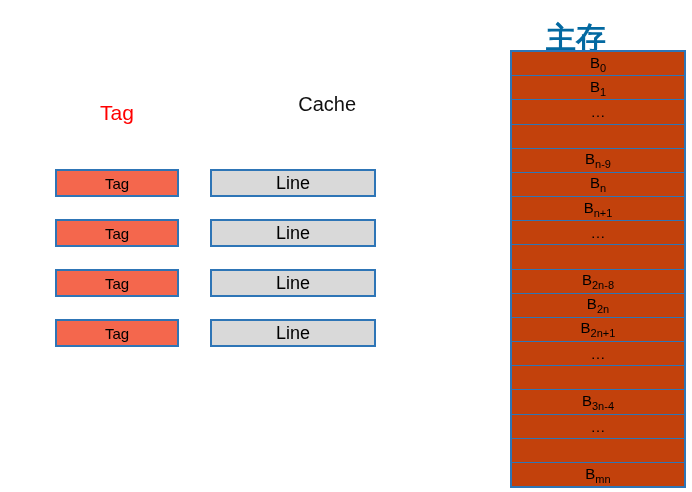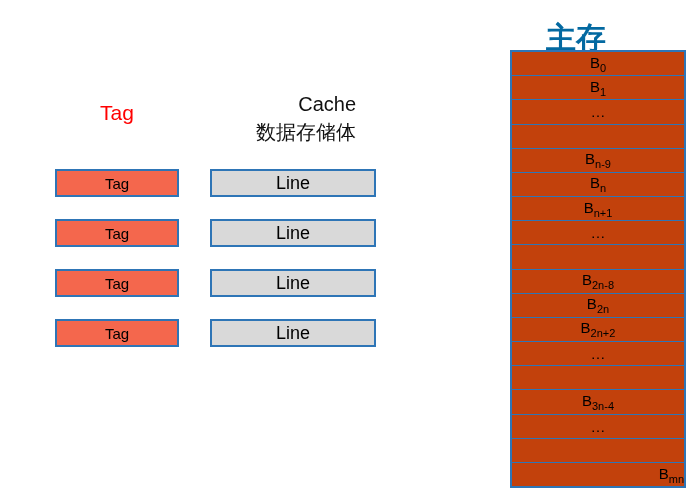--- a/index.html
+++ b/index.html
@@ -108,37 +108,35 @@
     border-bottom: 1px solid var(--border-blue, #2E75B6);
     display: flex;
     align-items: center;
     justify-content: center;
     font-size: 15px;
     color: #000000;
     min-height: 0;
   }
   .mem-row:last-child {
     border-bottom: none;
-    justify-content: flex-end;
   }
   .mem-label sub {
     font-size: 11px;
     line-height: 1;
   }
 </style>
 </head>
 <body>
 
 <div class="canvas">
 
   <div class="tag-header">Tag</div>
 
   <div class="cache-header">
     <div>Cache</div>
-    <div>数据存储体</div>
   </div>
 
   <div class="tag-col">
       <div class="tag-box">Tag</div>
       <div class="tag-box">Tag</div>
       <div class="tag-box">Tag</div>
       <div class="tag-box">Tag</div>
     </div>
   <div class="line-col">
       <div class="line-box">Line</div>
@@ -177,21 +175,21 @@
       <div class="mem-row">
         <span class="mem-label"></span>
       </div>
       <div class="mem-row">
         <span class="mem-label">B<sub>2n-8</sub></span>
       </div>
       <div class="mem-row">
         <span class="mem-label">B<sub>2n</sub></span>
       </div>
       <div class="mem-row">
-        <span class="mem-label">B<sub>2n+2</sub></span>
+        <span class="mem-label">B<sub>2n+1</sub></span>
       </div>
       <div class="mem-row">
         <span class="mem-label">…</span>
       </div>
       <div class="mem-row">
         <span class="mem-label"></span>
       </div>
       <div class="mem-row">
         <span class="mem-label">B<sub>3n-4</sub></span>
       </div>

